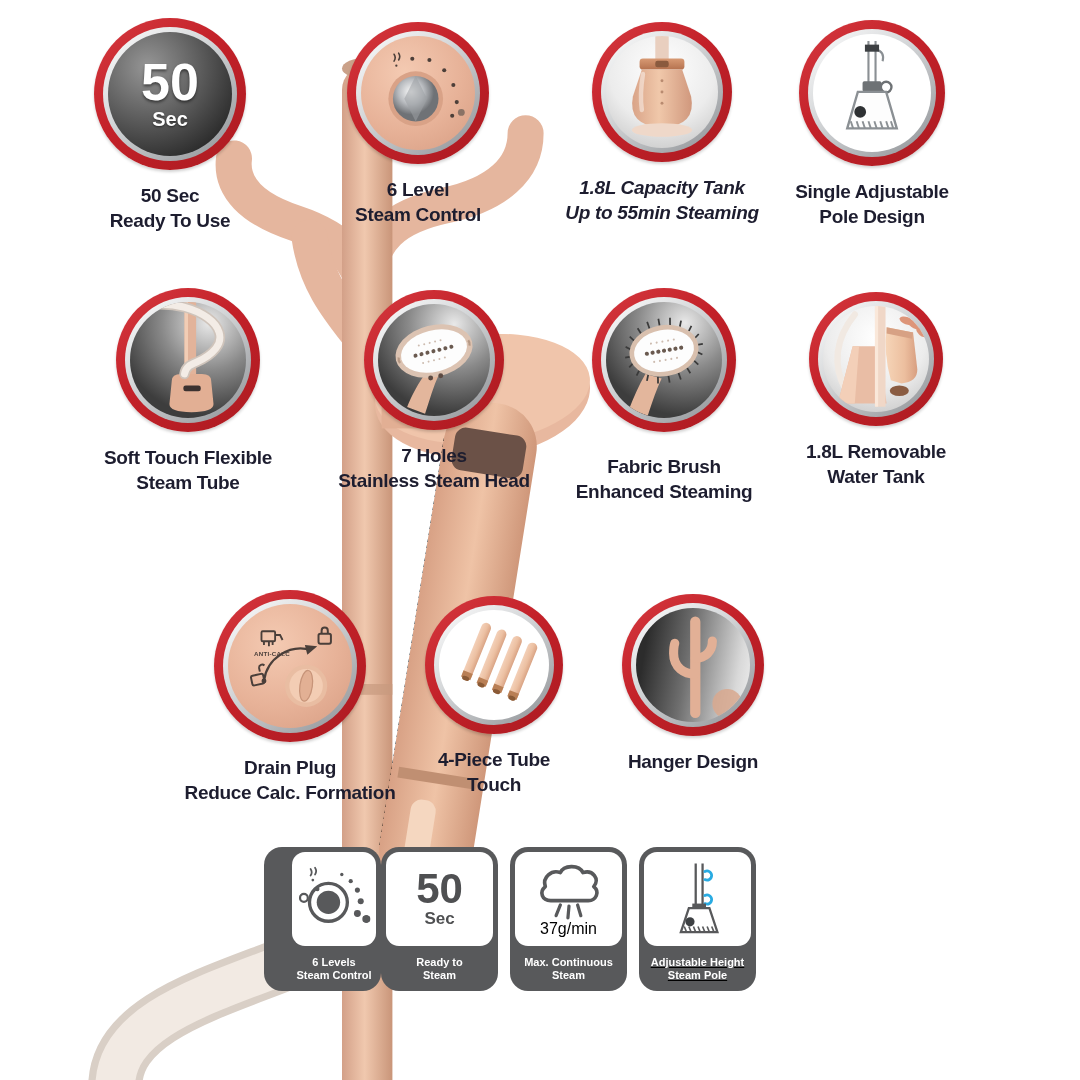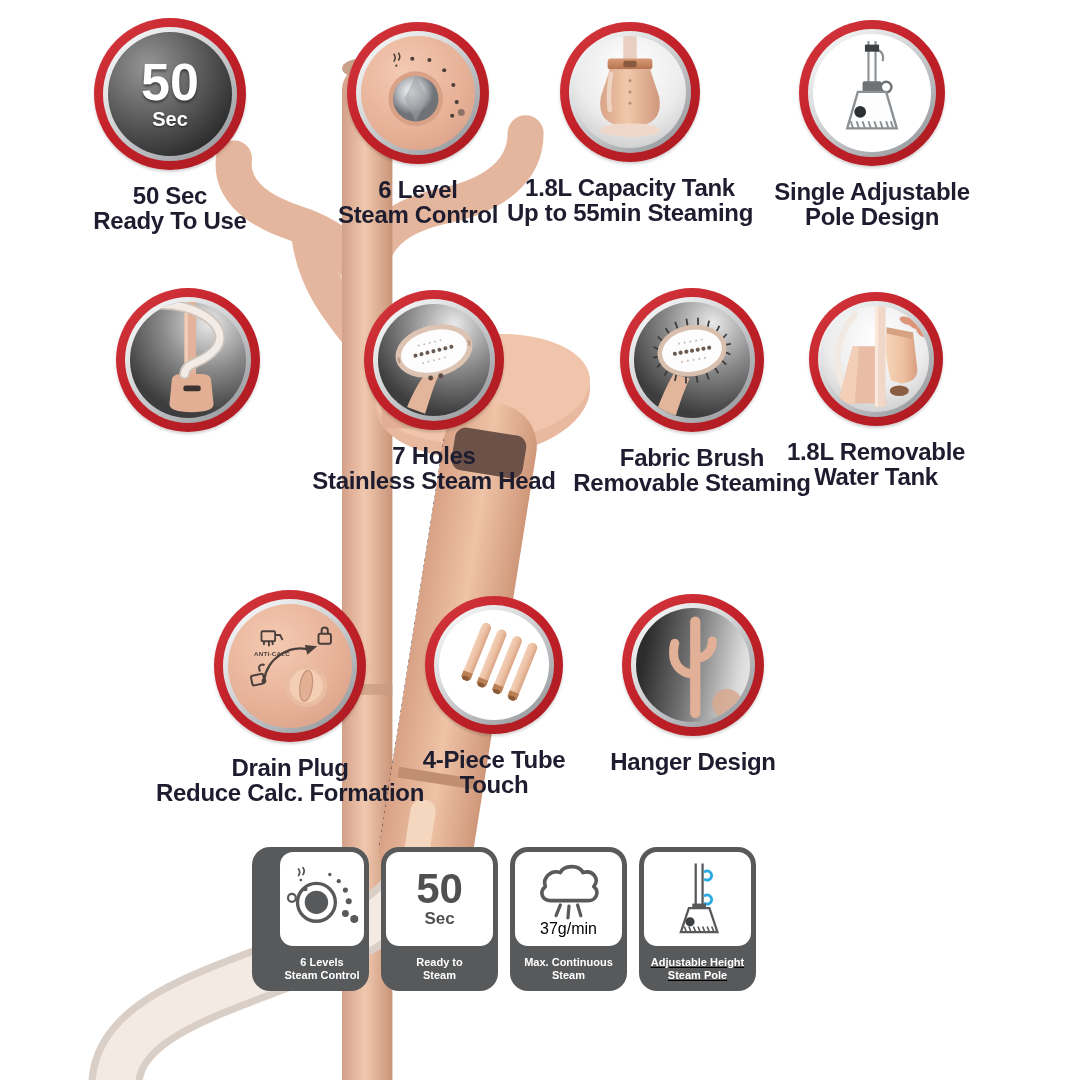--- a/index.html
+++ b/index.html
@@ -6,21 +6,21 @@
   html,body { width:1080px; height:1080px; }
   body { background:#ffffff; font-family:"Liberation Sans", sans-serif; position:relative; overflow:hidden; }
   #canvas { position:absolute; inset:0; width:1080px; height:987px; background:#fff;border-radius:7px; }
 
   
   .feature { position:absolute; display:flex; flex-direction:column; align-items:center; width:250px; transform:translateX(-50%); }
   .badge { border-radius:50%; padding:9px; background:linear-gradient(140deg,#d63a40 0%,#c32129 45%,#ab1b21 100%); box-shadow:0 2px 3px rgba(0,0,0,0.18); }
   .badge-silver { width:100%; height:100%; border-radius:50%; padding:5px; background:linear-gradient(140deg,#ffffff 0%,#d6d8da 40%,#8d9094 100%); }
   .badge-art { width:100%; height:100%; border-radius:50%; overflow:hidden; position:relative; }
   .badge-art svg { position:absolute; inset:0; width:100%; height:100%; }
-  .caption { margin-top:13px; text-align:center; font-weight:bold; color:#1d1d2f; font-size:24px; line-height:25px; letter-spacing:-0.3px; white-space:nowrap; }
+  .caption { margin-top:13px; text-align:center; font-weight:bold; color:#1d1d2f; font-size:19px; line-height:25px; letter-spacing:-0.3px; white-space:nowrap; }
 
   .bg-steel   { background:radial-gradient(circle at 32% 28%, #969696 0%, #5a5a5a 45%, #1e1e1e 90%); }
   .bg-rose    { background:radial-gradient(circle at 38% 32%, #f4cab2 0%, #e7b298 55%, #d69c82 100%); }
   .bg-light   { background:radial-gradient(circle at 50% 30%, #ffffff 0%, #ececec 55%, #bfbfbf 100%); }
   .bg-white   { background:#ffffff; }
   .bg-darkgrad{ background:radial-gradient(circle at 68% 18%, #e9e9e9 0%, #8a8a8a 38%, #3d3d3d 75%); }
   .bg-sidegrad{ background:linear-gradient(100deg, #2c2c2c 12%, #6f6f6f 45%, #d9d9d9 85%, #efefef 100%); }
 
   .fifty-wrap { position:absolute; inset:0; display:flex; flex-direction:column; align-items:center; justify-content:center; color:#fff; }
   .fifty-big  { font-size:52px; font-weight:bold; line-height:48px; text-shadow:0 2px 3px rgba(0,0,0,.5); }
@@ -97,21 +97,21 @@
         </svg>
       </div>
         </div>
     </div>
     <div class="caption">
       <div>6 Level</div>
       <div>Steam Control</div>
     </div>
   </div>
 
-  <div class="feature" style="left:630px; top:22px;">
+  <div class="feature" style="left:662px; top:22px;font-style:italic;">
     <div class="badge" style="width:140px;height:140px;">
       <div class="badge-silver">
           <div class="badge-art bg-light">
         <svg viewBox="0 0 100 100">
           <defs>
             <linearGradient id="tankG" x1="0" y1="0" x2="1" y2="0">
                   <stop offset="0%" stop-color="#d8a083"></stop>
                   <stop offset="45%" stop-color="#f0c6a7"></stop>
                   <stop offset="100%" stop-color="#cf9478"></stop>
                 </linearGradient>
@@ -185,20 +185,24 @@
           <rect x="47" y="0" width="10" height="70" fill="#e2b39a"></rect>
           <rect x="47" y="0" width="3" height="70" fill="#f2cdb5"></rect>
           <path d="M36,68 Q36,62 44,62 H62 Q70,62 70,68 L72,88 Q72,95 53,95 Q34,95 34,88 Z" fill="#e2af94"></path>
           <rect x="46" y="72" width="15" height="5" rx="2" fill="#3c3230"></rect>
           <path d="M22,2 C58,0 88,22 74,40 C62,55 49,50 47,62" stroke="#cfc4bb" stroke-width="9" fill="none" stroke-linecap="round"></path>
           <path d="M22,2 C58,0 88,22 74,40 C62,55 49,50 47,62" stroke="#f3ece6" stroke-width="6" fill="none" stroke-linecap="round"></path>
         </svg>
       </div>
         </div>
     </div>
+    <div class="caption">
+      <div>Soft Touch Flexible</div>
+      <div>Steam Tube</div>
+    </div>
   </div>
 
   <div class="feature" style="left:434px; top:290px;">
     <div class="badge" style="width:140px;height:140px;">
       <div class="badge-silver">
           <div class="badge-art bg-darkgrad">
         <svg viewBox="0 0 100 100">
           <path d="M44,60 C36,70 30,82 26,92 L42,98 C46,86 50,72 54,64 Z" fill="#e3b69c"></path>
           <g transform="rotate(-14 50 42)">
             <ellipse cx="50" cy="42" rx="35" ry="23" fill="#dcc3b2"></ellipse>
@@ -232,21 +236,21 @@
         </svg>
       </div>
         </div>
     </div>
     <div class="caption">
       <div>7 Holes</div>
       <div>Stainless Steam Head</div>
     </div>
   </div>
 
-  <div class="feature" style="left:692px; top:288px;">
+  <div class="feature" style="left:664px; top:288px;gap:9px;">
     <div class="badge" style="width:144px;height:144px;">
       <div class="badge-silver">
           <div class="badge-art bg-darkgrad">
         <svg viewBox="0 0 100 100">
           <path d="M34,62 C28,72 24,82 20,92 L36,98 C40,86 44,74 48,66 Z" fill="#e3b69c"></path>
           <g transform="rotate(-10 50 42)">
             <g stroke="#3a3a3a" stroke-width="1.5">
               <line x1="50" y1="14" x2="50" y2="20"></line>
                   <line x1="60" y1="15" x2="59" y2="21"></line>
                   <line x1="69" y1="19" x2="67" y2="24"></line>
@@ -291,21 +295,21 @@
                   <circle cx="55" cy="50" r="0.9"></circle>
                   <circle cx="60" cy="50" r="0.9"></circle>
             </g>
           </g>
         </svg>
       </div>
         </div>
     </div>
     <div class="caption">
       <div>Fabric Brush</div>
-      <div>Removable Steaming</div>
+      <div>Enhanced Steaming</div>
     </div>
   </div>
 
   <div class="feature" style="left:876px; top:292px;">
     <div class="badge" style="width:134px;height:134px;">
       <div class="badge-silver">
           <div class="badge-art bg-light">
         <svg viewBox="0 0 100 100">
           <defs>
             <linearGradient id="tank2G" x1="0" y1="0" x2="1" y2="0">
@@ -433,21 +437,21 @@
         </svg>
       </div>
         </div>
     </div>
     <div class="caption">
       <div>Hanger Design</div>
     </div>
   </div>
 
   
-  <div class="tile" style="left:252px;padding-left:28px;">
+  <div class="tile" style="left:264px;padding-left:28px;">
     <div class="tile-body">
       <svg viewBox="0 0 70 70" style="width:86px;height:78px;">
         <circle cx="30" cy="38" r="17" stroke="#58595b" stroke-width="3" fill="none"></circle>
         <circle cx="30" cy="38" r="10.5" fill="#58595b"></circle>
         <circle cx="8" cy="34" r="3.5" stroke="#58595b" stroke-width="2" fill="none"></circle>
         <circle cx="20" cy="26" r="2" fill="#58595b"></circle>
         <g fill="#58595b">
           <circle cx="42" cy="13" r="1.5"></circle>
             <circle cx="50" cy="19" r="1.9"></circle>
             <circle cx="56" cy="27" r="2.3"></circle>

